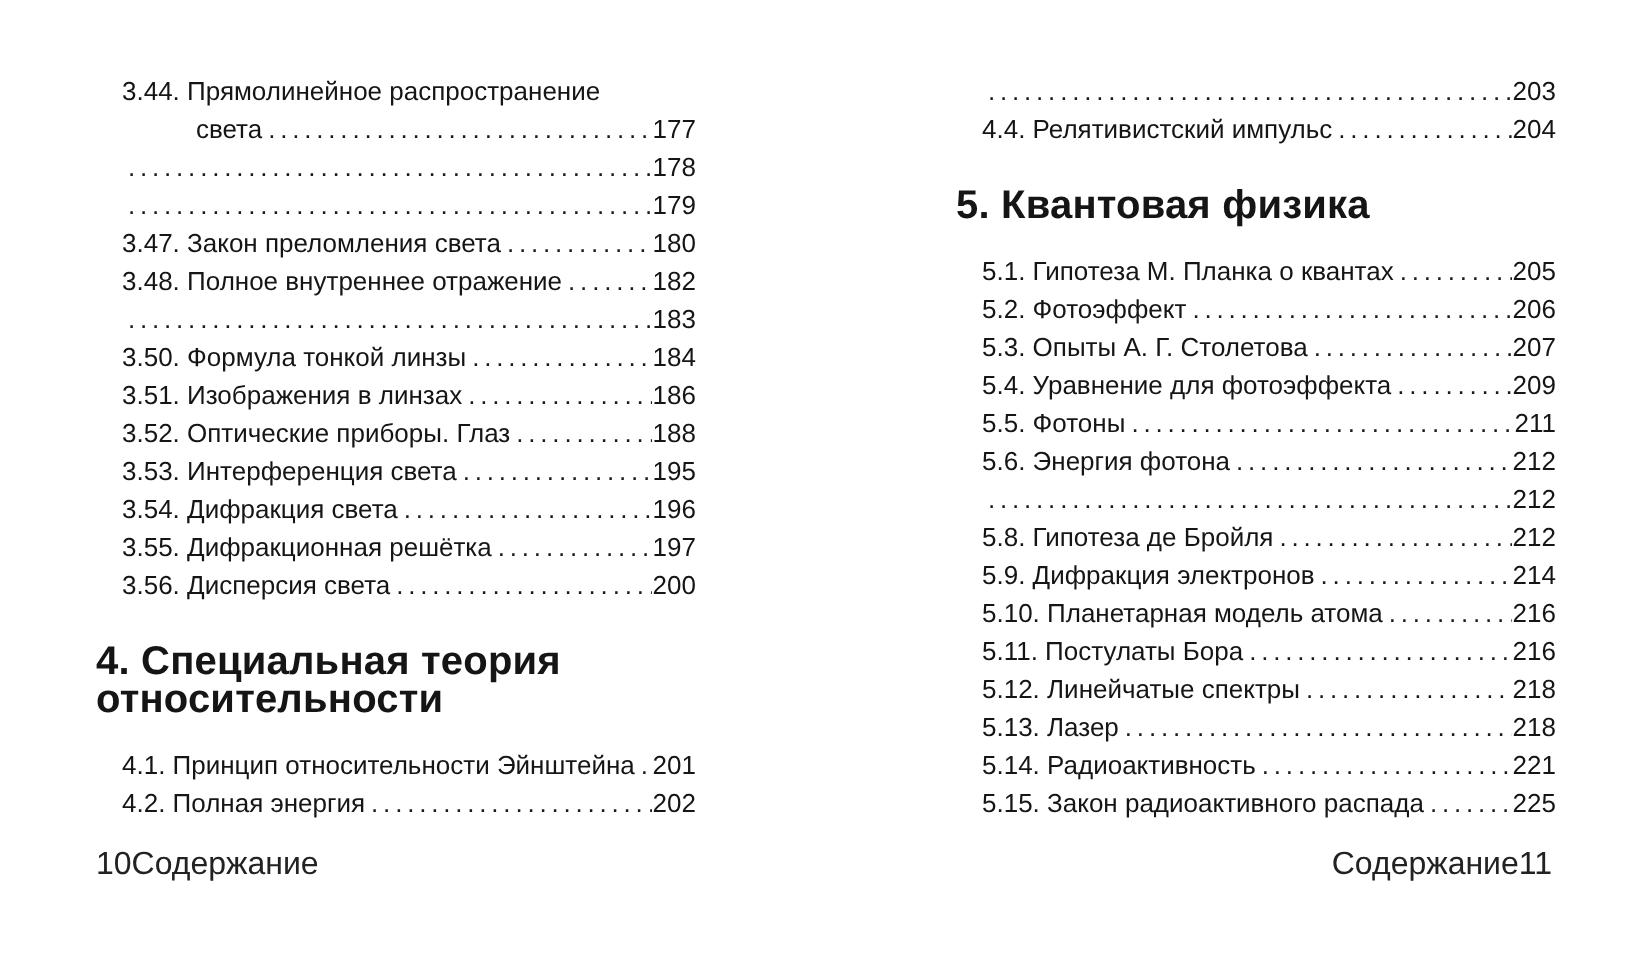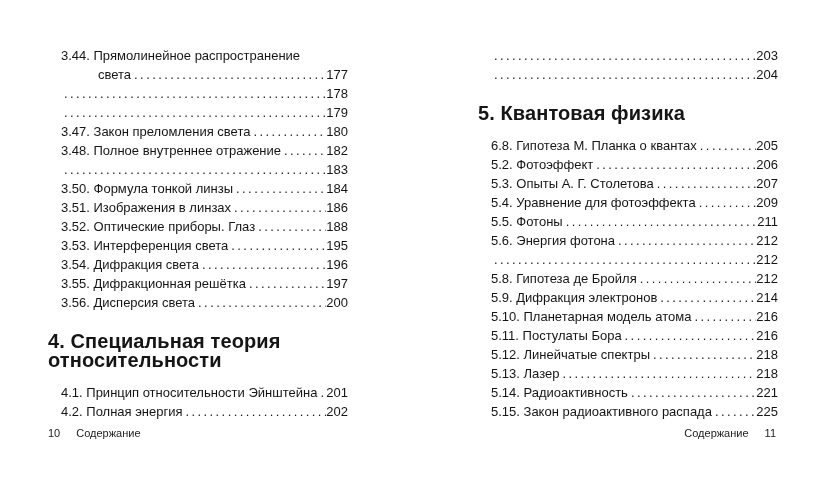--- a/index.html
+++ b/index.html
@@ -28,46 +28,45 @@
   .page-right .content { left: 68px; width: 300px; }
 
   .toc-heading {
     font-weight: bold;
     font-size: 20px;
     line-height: 19px;
     margin: 20px 0 13px 0;
     letter-spacing: 0.1px;
   }
   .toc-list { padding-left: 13px; }
-  .toc-list.no-heading { margin-top: 10px; }
+  .toc-list.no-heading { margin-top: 0; }
 
   .toc-entry { font-size: 13px; line-height: 19px; }
   .entry-first-line { white-space: nowrap; }
   .entry-row { display: flex; align-items: baseline; }
   .entry-row.indent { padding-left: 37px; }
   .entry-title { white-space: nowrap; flex: 0 0 auto; }
   .dots {
     flex: 1 1 auto;
     min-width: 6px;
     overflow: hidden;
     white-space: nowrap;
     letter-spacing: 2.4px;
     padding: 0 1px 0 3px;
     color: #1a1a1a;
   }
   .entry-page { flex: 0 0 auto; white-space: nowrap; }
 
   .page-footer {
     position: absolute;
     bottom: 40px;
-    font-size: 11px;
+    font-size: 16px;
     line-height: 14px;
     color: #222;
     display: flex;
-    gap: 16px;
     align-items: baseline;
   }
   .page-left  .page-footer { left: 48px; }
   .page-right .page-footer { right: 44px; }
 </style>
 </head>
 <body>
 
 <div class="spread">
 
@@ -192,30 +191,31 @@
     <div class="content" id="right-content">
         <div class="toc-list no-heading">
           <div class="toc-entry">
             <div class="entry-row">
               <span class="dots">........................................................................................................................</span>
               <span class="entry-page">203</span>
             </div>
           </div>
           <div class="toc-entry">
             <div class="entry-row">
+              <span class="entry-title">4.4. Релятивистский импульс</span>
               <span class="dots">........................................................................................................................</span>
               <span class="entry-page">204</span>
             </div>
           </div>
         </div>
         <div class="toc-heading">5. Квантовая физика</div>
         <div class="toc-list">
           <div class="toc-entry">
             <div class="entry-row">
-              <span class="entry-title">6.8. Гипотеза М. Планка о квантах</span>
+              <span class="entry-title">5.1. Гипотеза М. Планка о квантах</span>
               <span class="dots">........................................................................................................................</span>
               <span class="entry-page">205</span>
             </div>
           </div>
           <div class="toc-entry">
             <div class="entry-row">
               <span class="entry-title">5.2. Фотоэффект</span>
               <span class="dots">........................................................................................................................</span>
               <span class="entry-page">206</span>
             </div>

